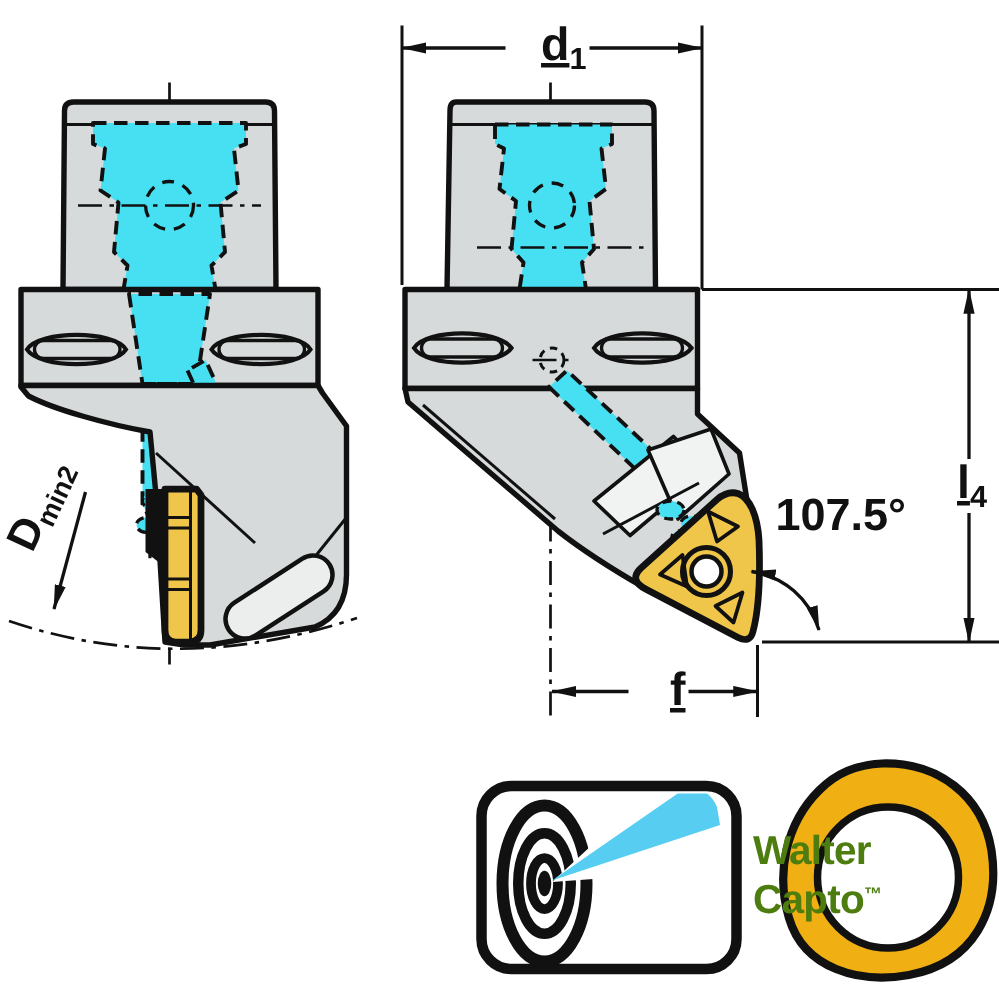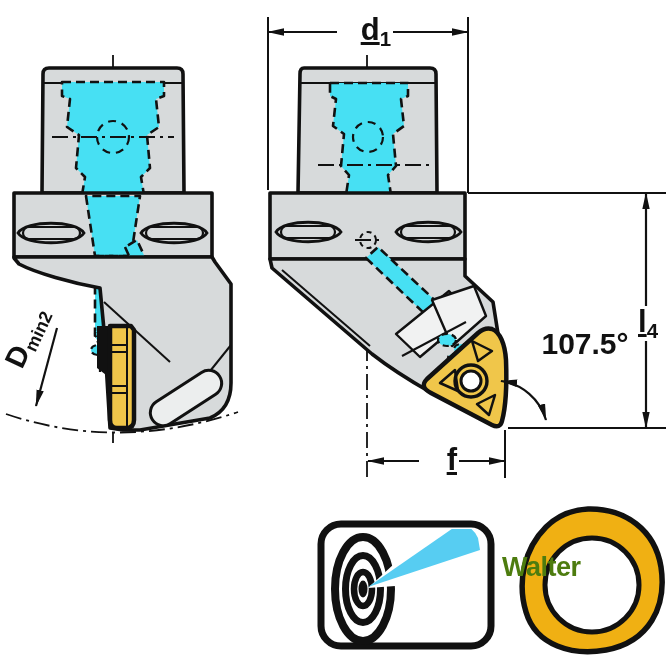--- a/index.html
+++ b/index.html
@@ -164,21 +164,22 @@
     <circle cx="592" cy="585" r="47" fill="#fff" stroke="#111" stroke-width="5"></circle>
   </g>
 </svg>
 
 <div class="dim-label" style="left:337px;top:14px;width:52px;"><span>d</span><span class="sub">1</span></div>
 
 <div class="dim-label" style="left:614px;top:306px;width:42px;"><span>l</span><span class="sub">4</span></div>
 
 <div class="dim-label" style="left:419px;top:444px;width:36px;"><span>f</span></div>
 
-<div class="free-label" style="left:532px;top:329px;width:106px;text-align:center;"><span>107.5°</span></div>
+<div class="free-label" style="left:498px;top:329px;width:106px;text-align:right;"><span>107.5°</span></div>
 
 <div id="dmin2-label"><span>D</span><span class="sub">min2</span></div>
 
 <div id="capto-text">
   <div><span>Walter</span></div>
+  <div><span>Capto</span><span class="tm">™</span></div>
 </div>
 
 </div>
 
 </body></html>

